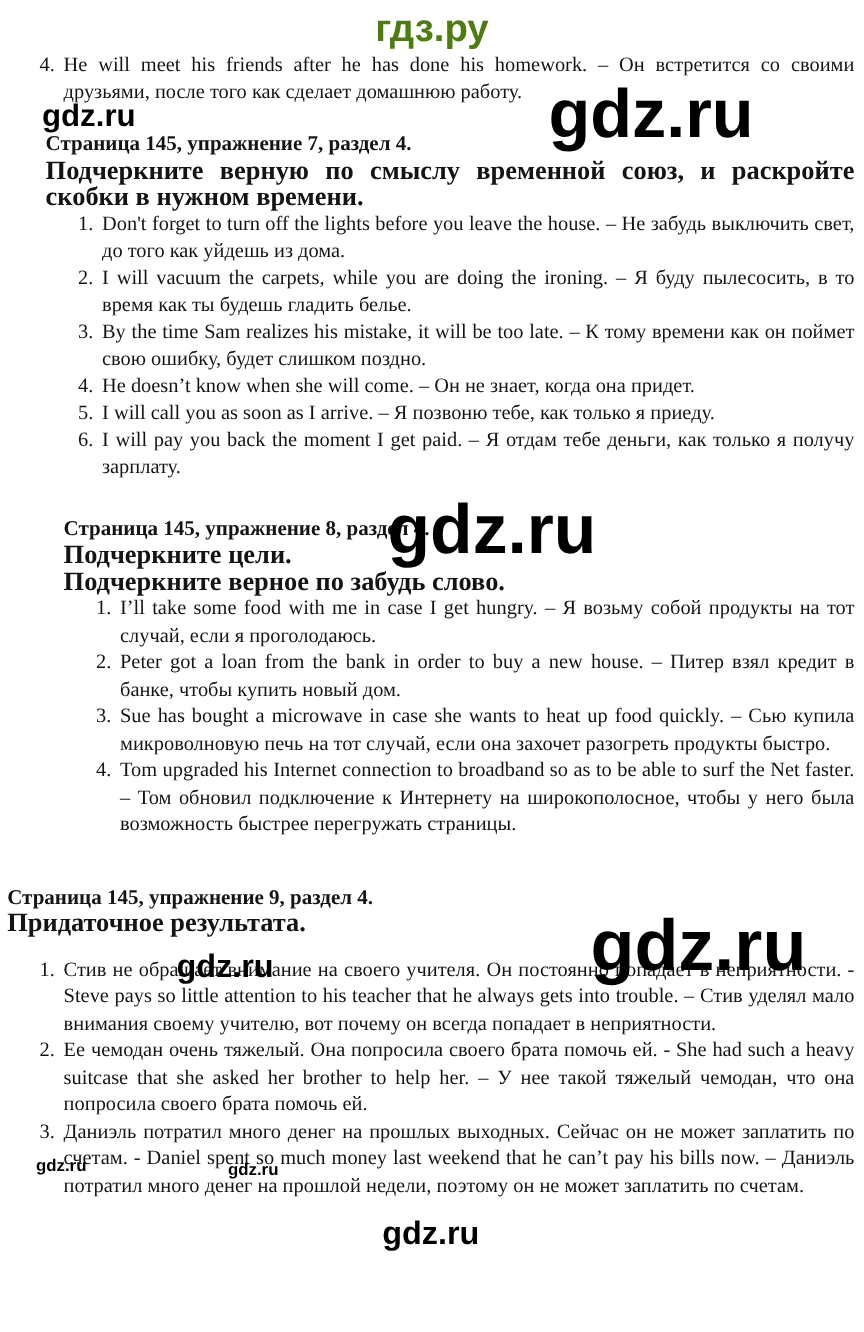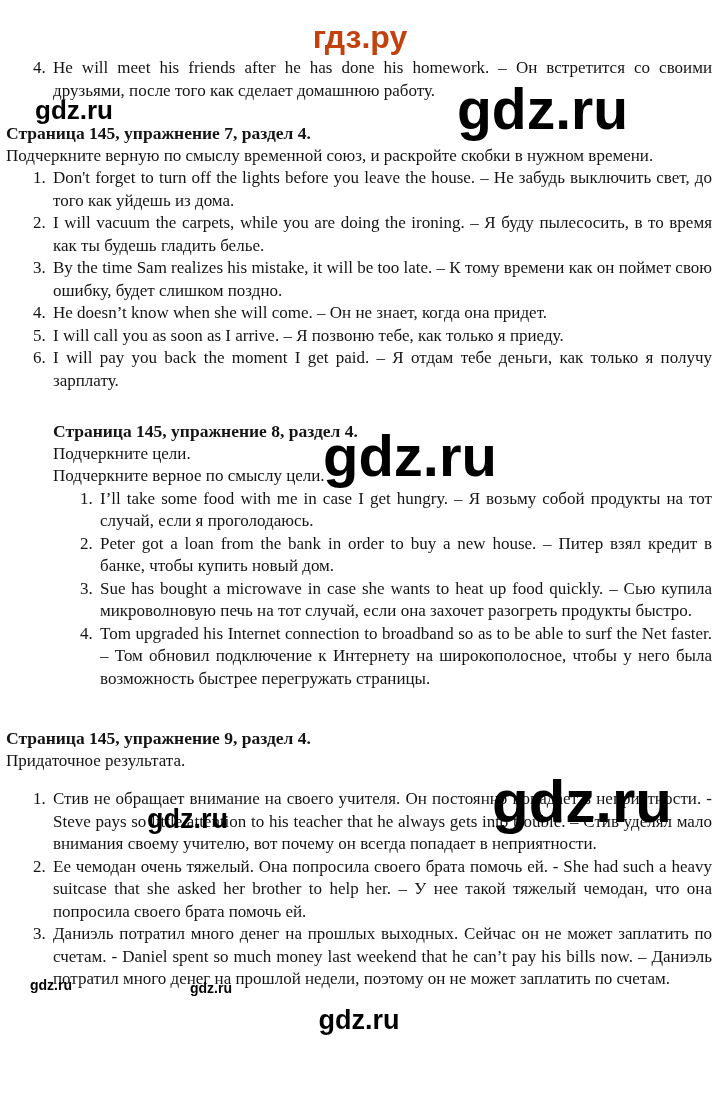--- a/index.html
+++ b/index.html
@@ -1,36 +1,36 @@
 <!DOCTYPE html>
 <html><head>
 <meta charset="utf-8">
 <style>
   html,body{margin:0;padding:0;background:#ffffff;}
   body{width:720px;height:1110px;position:relative;overflow:hidden;
        font-family:"Liberation Serif", serif;color:#141414;}
   .page{position:relative;width:720px;height:1110px;padding:0;box-sizing:border-box;}
 
-  .logo-header{margin-top:19px;text-align:center;
+  .logo-header{margin-top:5px;text-align:center;
        font-family:"Liberation Sans", sans-serif;font-weight:bold;
-       font-size:32px;line-height:36px;color:#c2410c;}
+       font-size:32px;line-height:36px;color:#4d7c0f;}
 
   .content{padding:0 8px 0 6px;font-size:17px;line-height:22.5px;}
 
   .item{position:relative;padding-left:47px;text-align:justify;}
   .item .num{position:absolute;left:27px;top:0;text-align:left;}
   .intro-list{margin-top:2px;}
 
-  .section-ex7{margin-top:20px;}
+  .section-ex7{margin-top:20px;margin-left:32px;}
   .section-ex8{margin-top:28px;margin-left:47px;}
   .section-ex9{margin-top:37px;}
   .section-ex9 .items{margin-top:16px;}
 
   .exercise-heading{font-weight:bold;font-size:17.5px;line-height:22.5px;}
-  .exercise-subheading,.exercise-instruction{font-size:17px;line-height:22.5px;text-align:justify;}
+  .exercise-subheading,.exercise-instruction{font-size:22px;line-height:22.5px;text-align:justify;font-weight:bold;}
 
   .wm{position:absolute;font-family:"Liberation Sans", sans-serif;font-weight:bold;
       color:#000;line-height:1;white-space:nowrap;z-index:3;}
 
   .footer-logo{margin-top:14px;text-align:center;
       font-family:"Liberation Sans", sans-serif;font-weight:bold;
       font-size:27px;line-height:30px;color:#000;}
 </style>
 </head>
 <body>
@@ -50,21 +50,21 @@
             <div class="item"><span class="num">2.</span><span class="txt">I will vacuum the carpets, while you are doing the ironing. – Я буду пылесосить, в то время как ты будешь гладить белье.</span></div>
             <div class="item"><span class="num">3.</span><span class="txt">By the time Sam realizes his mistake, it will be too late. – К тому времени как он поймет свою ошибку, будет слишком поздно.</span></div>
             <div class="item"><span class="num">4.</span><span class="txt">He doesn’t know when she will come. – Он не знает, когда она придет.</span></div>
             <div class="item"><span class="num">5.</span><span class="txt">I will call you as soon as I arrive. – Я позвоню тебе, как только я приеду.</span></div>
             <div class="item"><span class="num">6.</span><span class="txt">I will pay you back the moment I get paid. – Я отдам тебе деньги, как только я получу зарплату.</span></div>
           </div>
         </div>
         <div class="section section-ex8">
           <div class="exercise-heading">Страница 145, упражнение 8, раздел 4.</div>
           <div class="exercise-subheading">Подчеркните цели.</div>
-          <div class="exercise-instruction">Подчеркните верное по смыслу цели.</div>
+          <div class="exercise-instruction">Подчеркните верное по забудь слово.</div>
           <div class="items">
             <div class="item"><span class="num">1.</span><span class="txt">I’ll take some food with me in case I get hungry. – Я возьму собой продукты на тот случай, если я проголодаюсь.</span></div>
             <div class="item"><span class="num">2.</span><span class="txt">Peter got a loan from the bank in order to buy a new house. – Питер взял кредит в банке, чтобы купить новый дом.</span></div>
             <div class="item"><span class="num">3.</span><span class="txt">Sue has bought a microwave in case she wants to heat up food quickly. – Сью купила микроволновую печь на тот случай, если она захочет разогреть продукты быстро.</span></div>
             <div class="item"><span class="num">4.</span><span class="txt">Tom upgraded his Internet connection to broadband so as to be able to surf the Net faster. – Том обновил подключение к Интернету на широкополосное, чтобы у него была возможность быстрее перегружать страницы.</span></div>
           </div>
         </div>
         <div class="section section-ex9">
           <div class="exercise-heading">Страница 145, упражнение 9, раздел 4.</div>
           <div class="exercise-subheading">Придаточное результата.</div>

